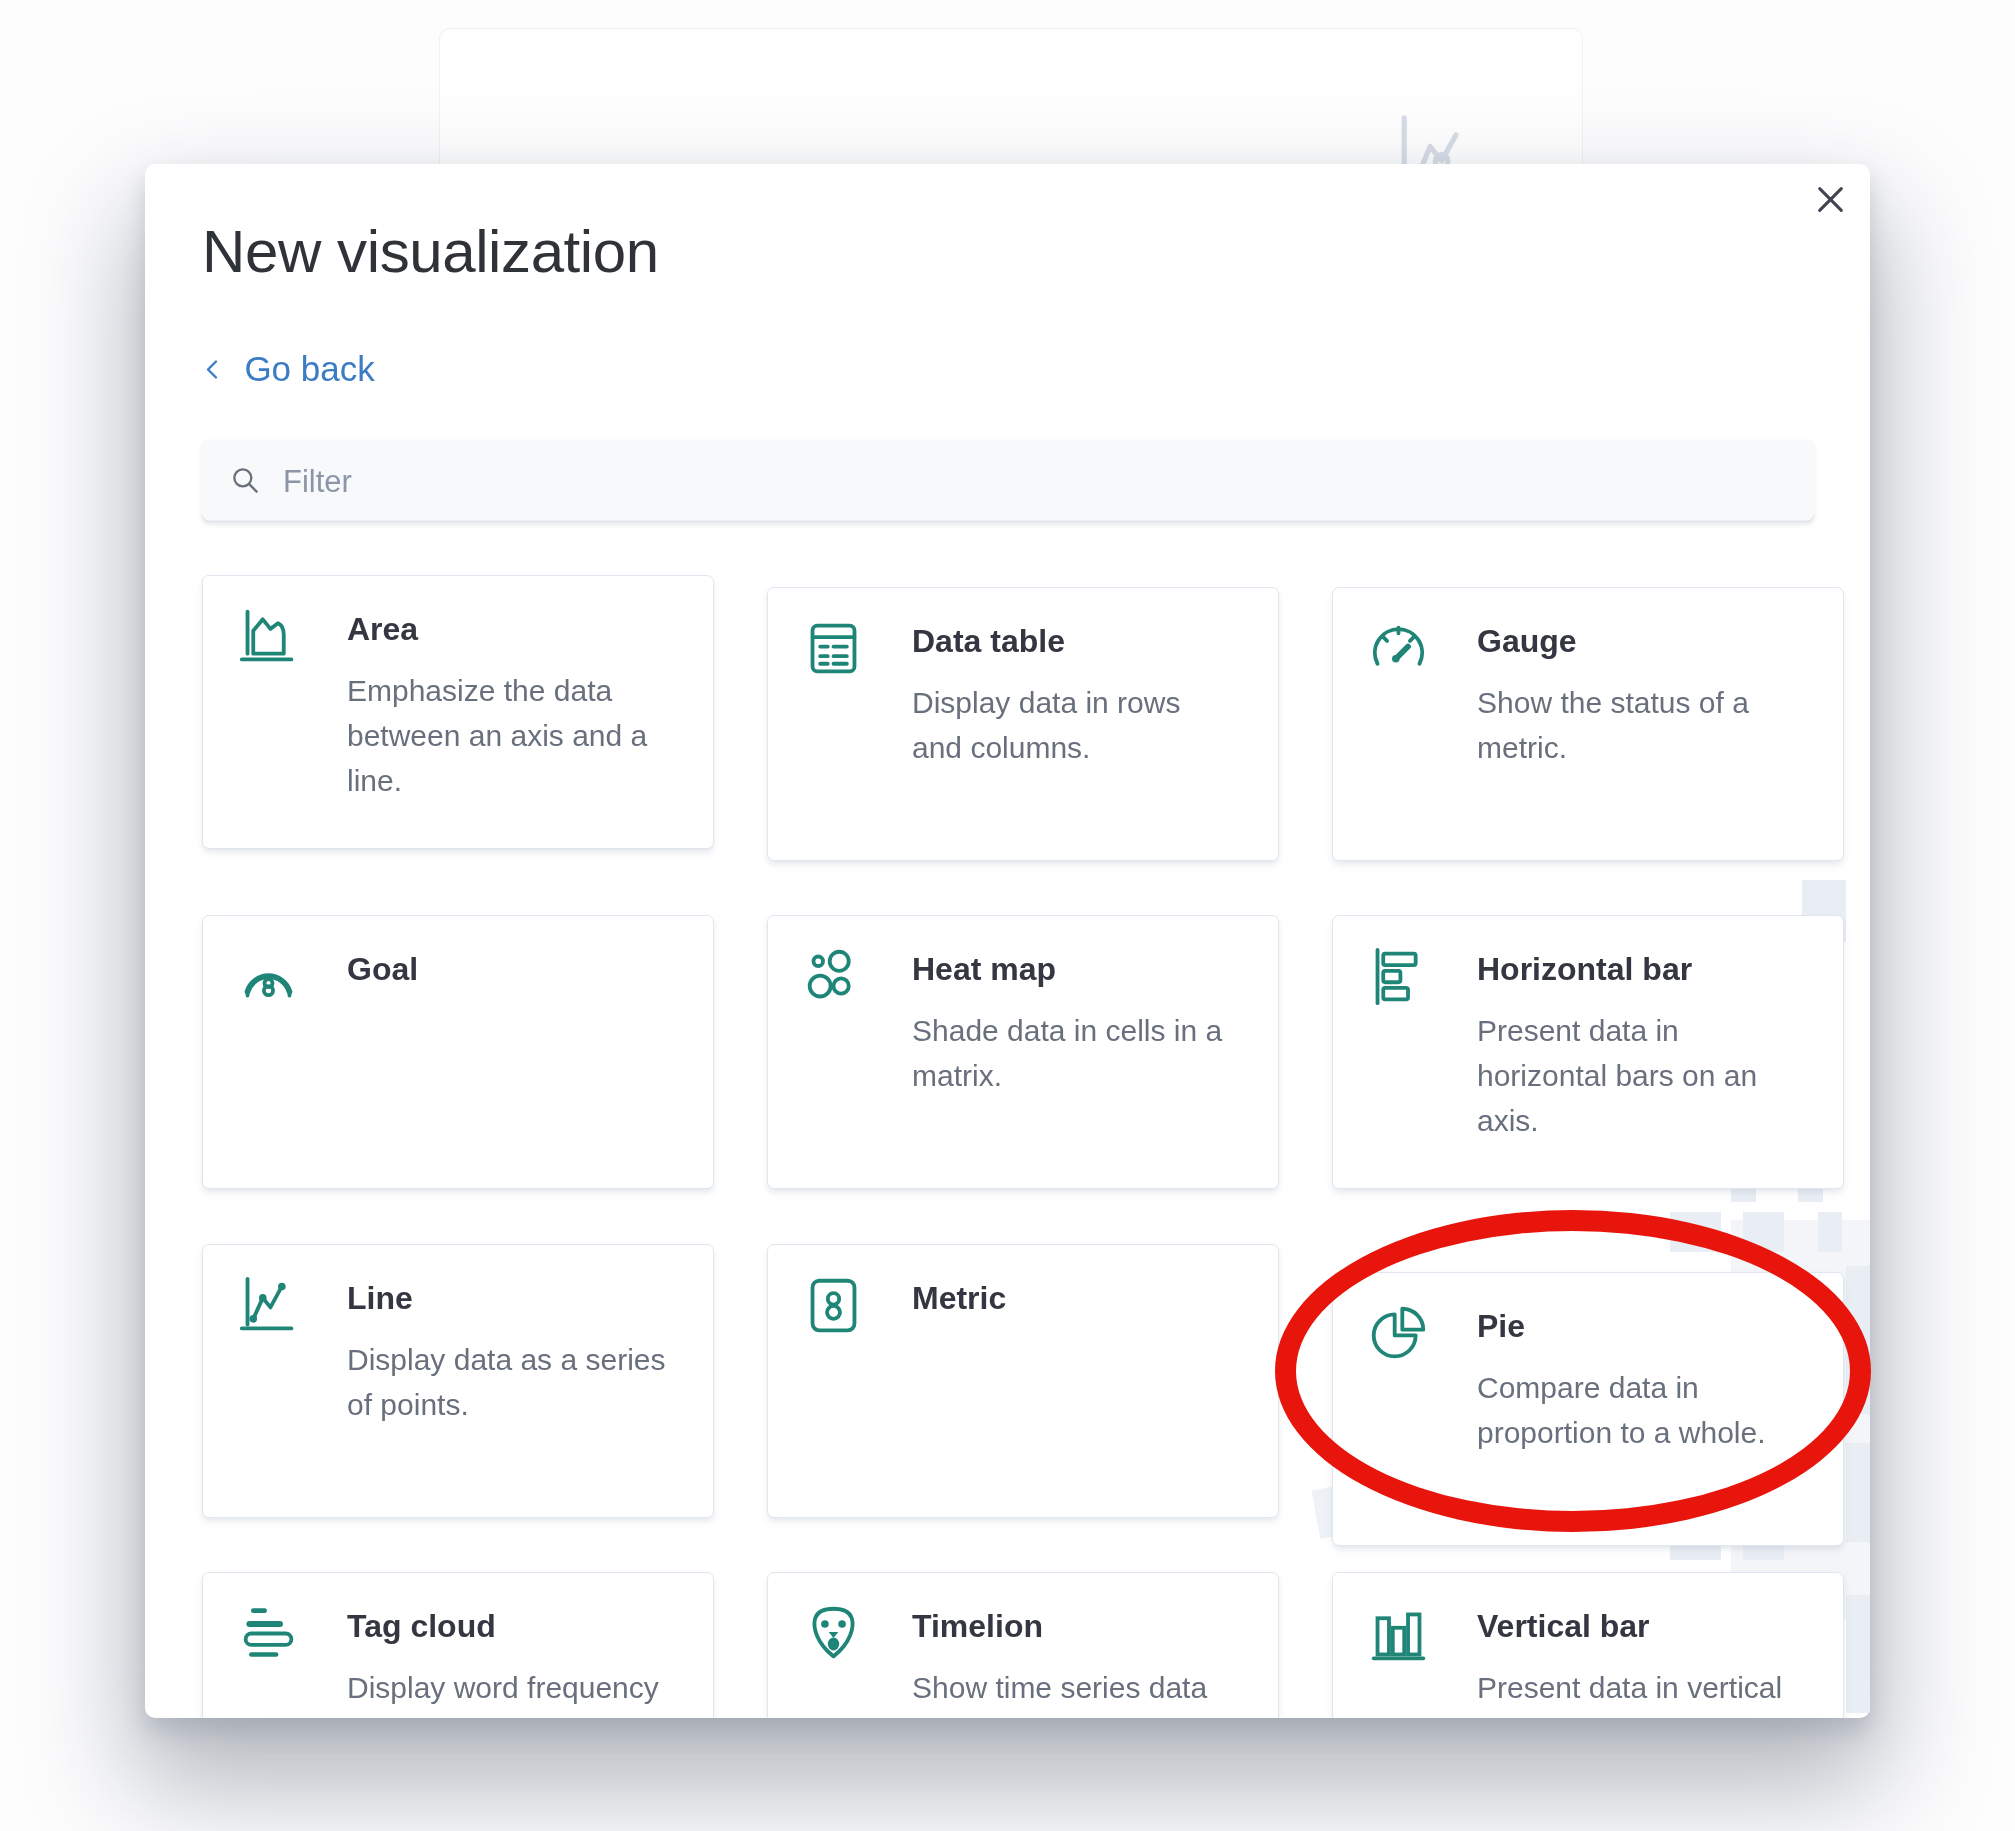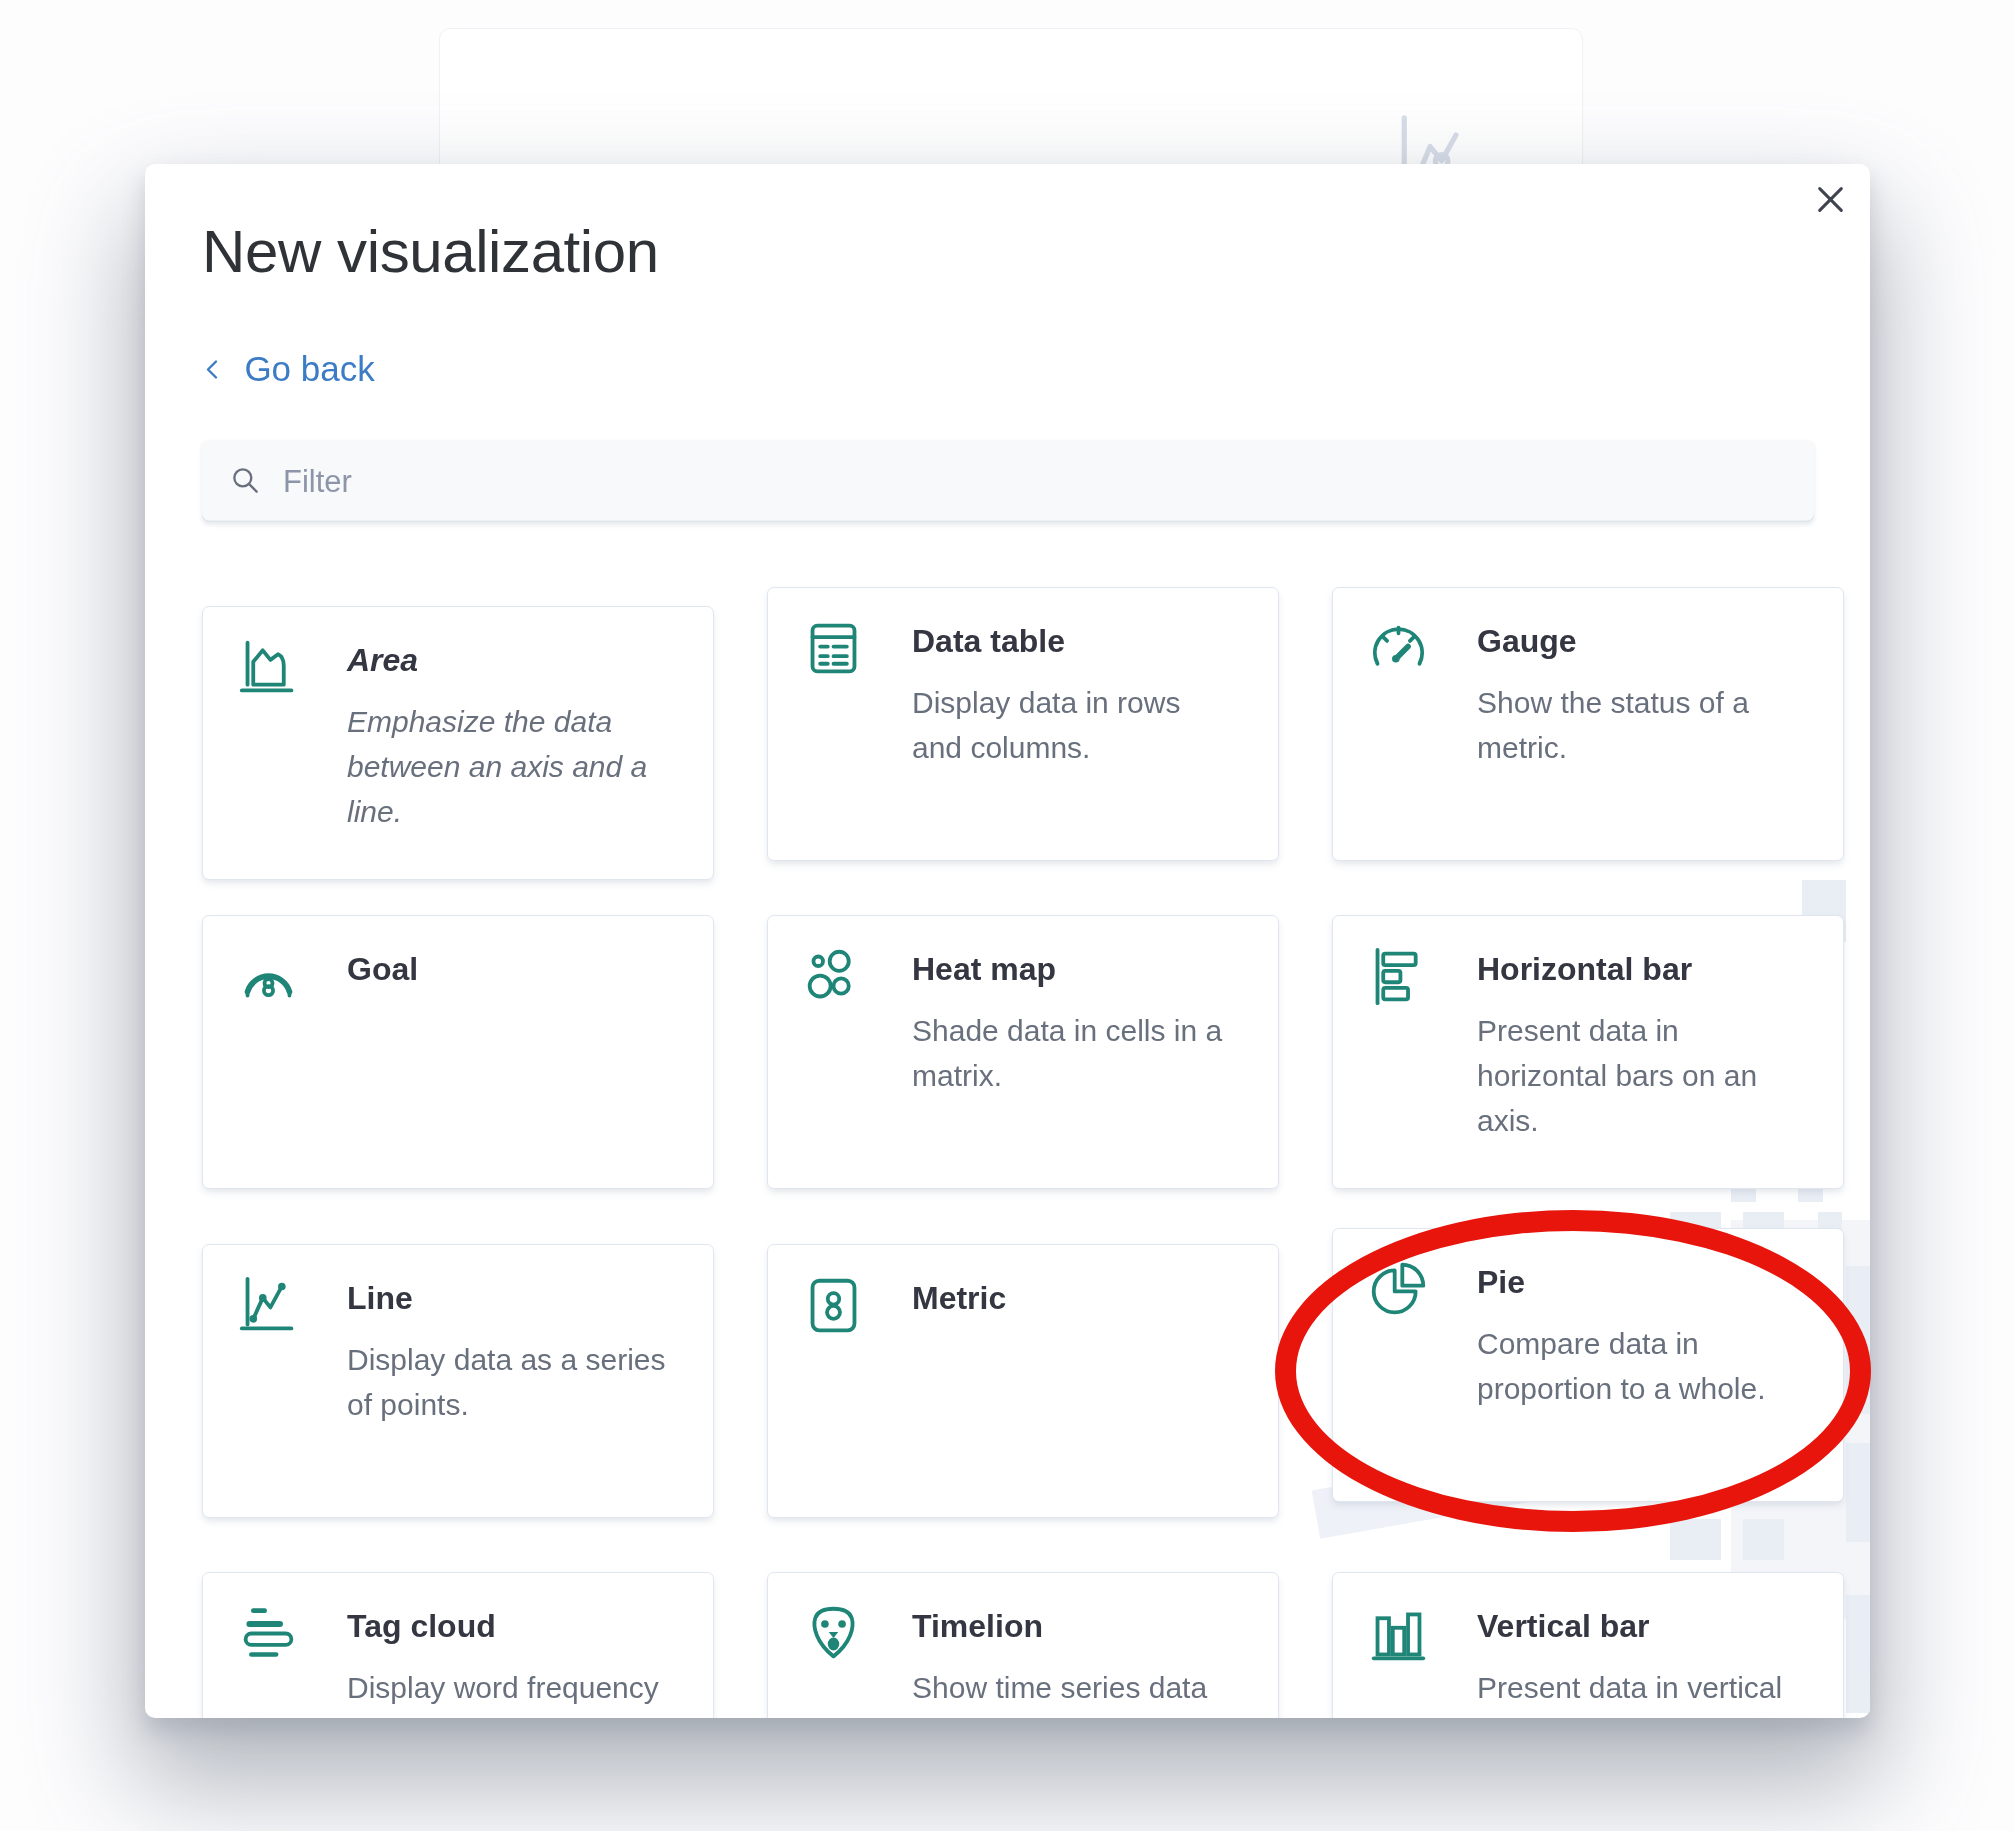--- a/index.html
+++ b/index.html
@@ -117,21 +117,21 @@
       <span class="search-icon">
         <svg class="icon" viewBox="0 0 32 32" fill="none" stroke="currentColor" stroke-width="2.2" stroke-linecap="round">
             <circle cx="13" cy="13" r="8"></circle>
             <path d="M19 19l7 7"></path>
           </svg>
       </span>
       <input class="filter-input" type="text" placeholder="Filter" style="">
     </div>
 
     <div>
-        <div class="card" style="left: 57px; top: 442px; font-style: italic;">
+        <div class="card" style="left: 57px; top: 411px;">
     <span class="card-icon">
             <svg class="icon" viewBox="0 0 32 32" fill="none" stroke="currentColor" stroke-width="2" stroke-linecap="round" stroke-linejoin="round">
               <path d="M5 3v22"></path>
               <path d="M2 28h26"></path>
               <path d="M8 25V13l5-6 4 5 4-3c2 1 3 3 3 6v10z"></path>
             </svg>
           </span>
     <div class="card-title">Area</div>
     <div class="card-desc">Emphasize the data between an axis and a line.</div>
   </div>
@@ -210,21 +210,21 @@
         <div class="card" style="left: 622px; top: 1080px;">
     <span class="card-icon">
             <svg class="icon" viewBox="0 0 32 32" fill="none" stroke="currentColor" stroke-width="2">
               <rect x="5" y="3" width="22" height="26" rx="3.5"></rect>
               <circle cx="16" cy="12.5" r="3"></circle>
               <circle cx="16" cy="19.6" r="3.4"></circle>
             </svg>
           </span>
     <div class="card-title">Metric</div>
   </div>
-        <div class="card" style="left: 1187px; top: 1064px;">
+        <div class="card" style="left: 1187px; top: 1108px;">
     <span class="card-icon">
             <svg class="icon" viewBox="0 0 32 32" fill="none" stroke="currentColor" stroke-width="2" stroke-linejoin="round">
               <path d="M14 6a11 11 0 1 0 11 11h-11z"></path>
               <path d="M18 3a11 11 0 0 1 11 11h-11z"></path>
             </svg>
           </span>
     <div class="card-title">Pie</div>
     <div class="card-desc">Compare data in proportion to a whole.</div>
   </div>
         <div class="card" style="left: 57px; top: 1408px;">

